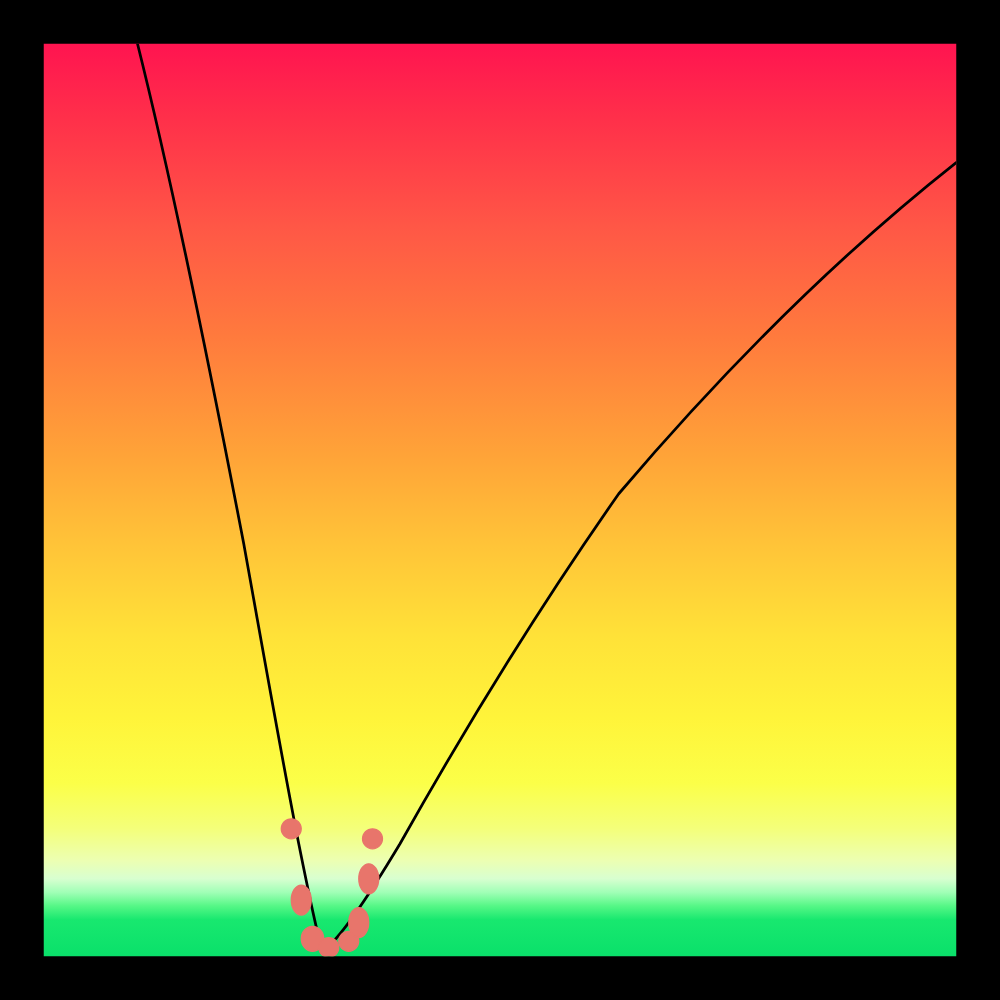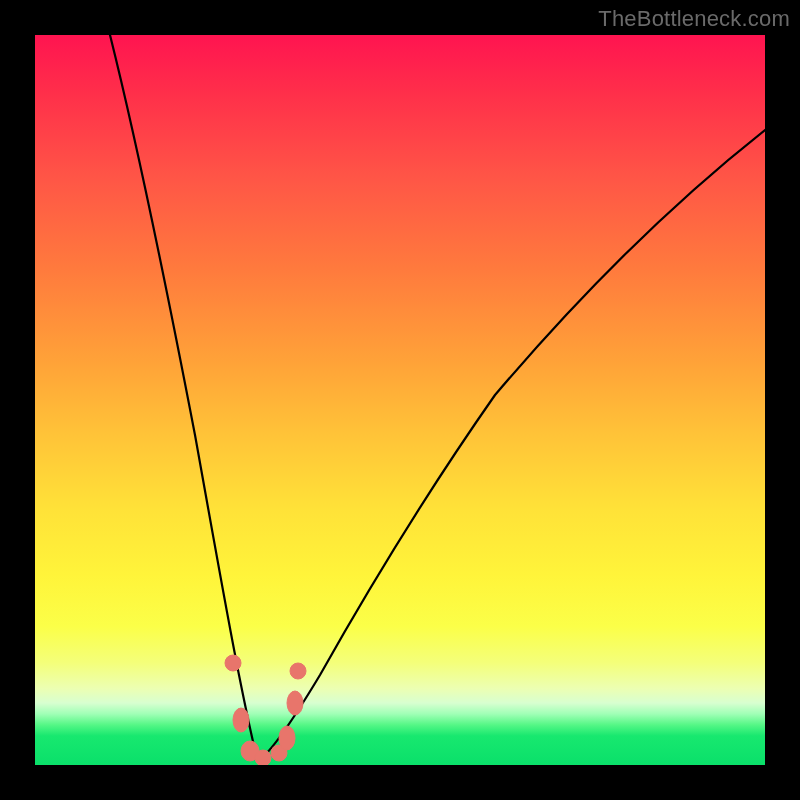--- a/index.html
+++ b/index.html
@@ -72,21 +72,20 @@
   .markers circle,
   .markers ellipse {
     fill: #e8756b;
     stroke: #e8756b;
   }
 </style>
 </head>
 <body>
 
 <div class="frame">
-  <div class="watermark">TheBottleneck.com</div>
 
   <div class="plot">
     <svg class="curve" viewBox="0 0 730 730" preserveAspectRatio="none">
 
       <path class="main" d="M 75 0
                C 105 120, 135 270, 160 400
                C 178 500, 192 580, 204 640
                C 212 680, 218 710, 223 726"></path>
 
       <path class="main" d="M 223 726

